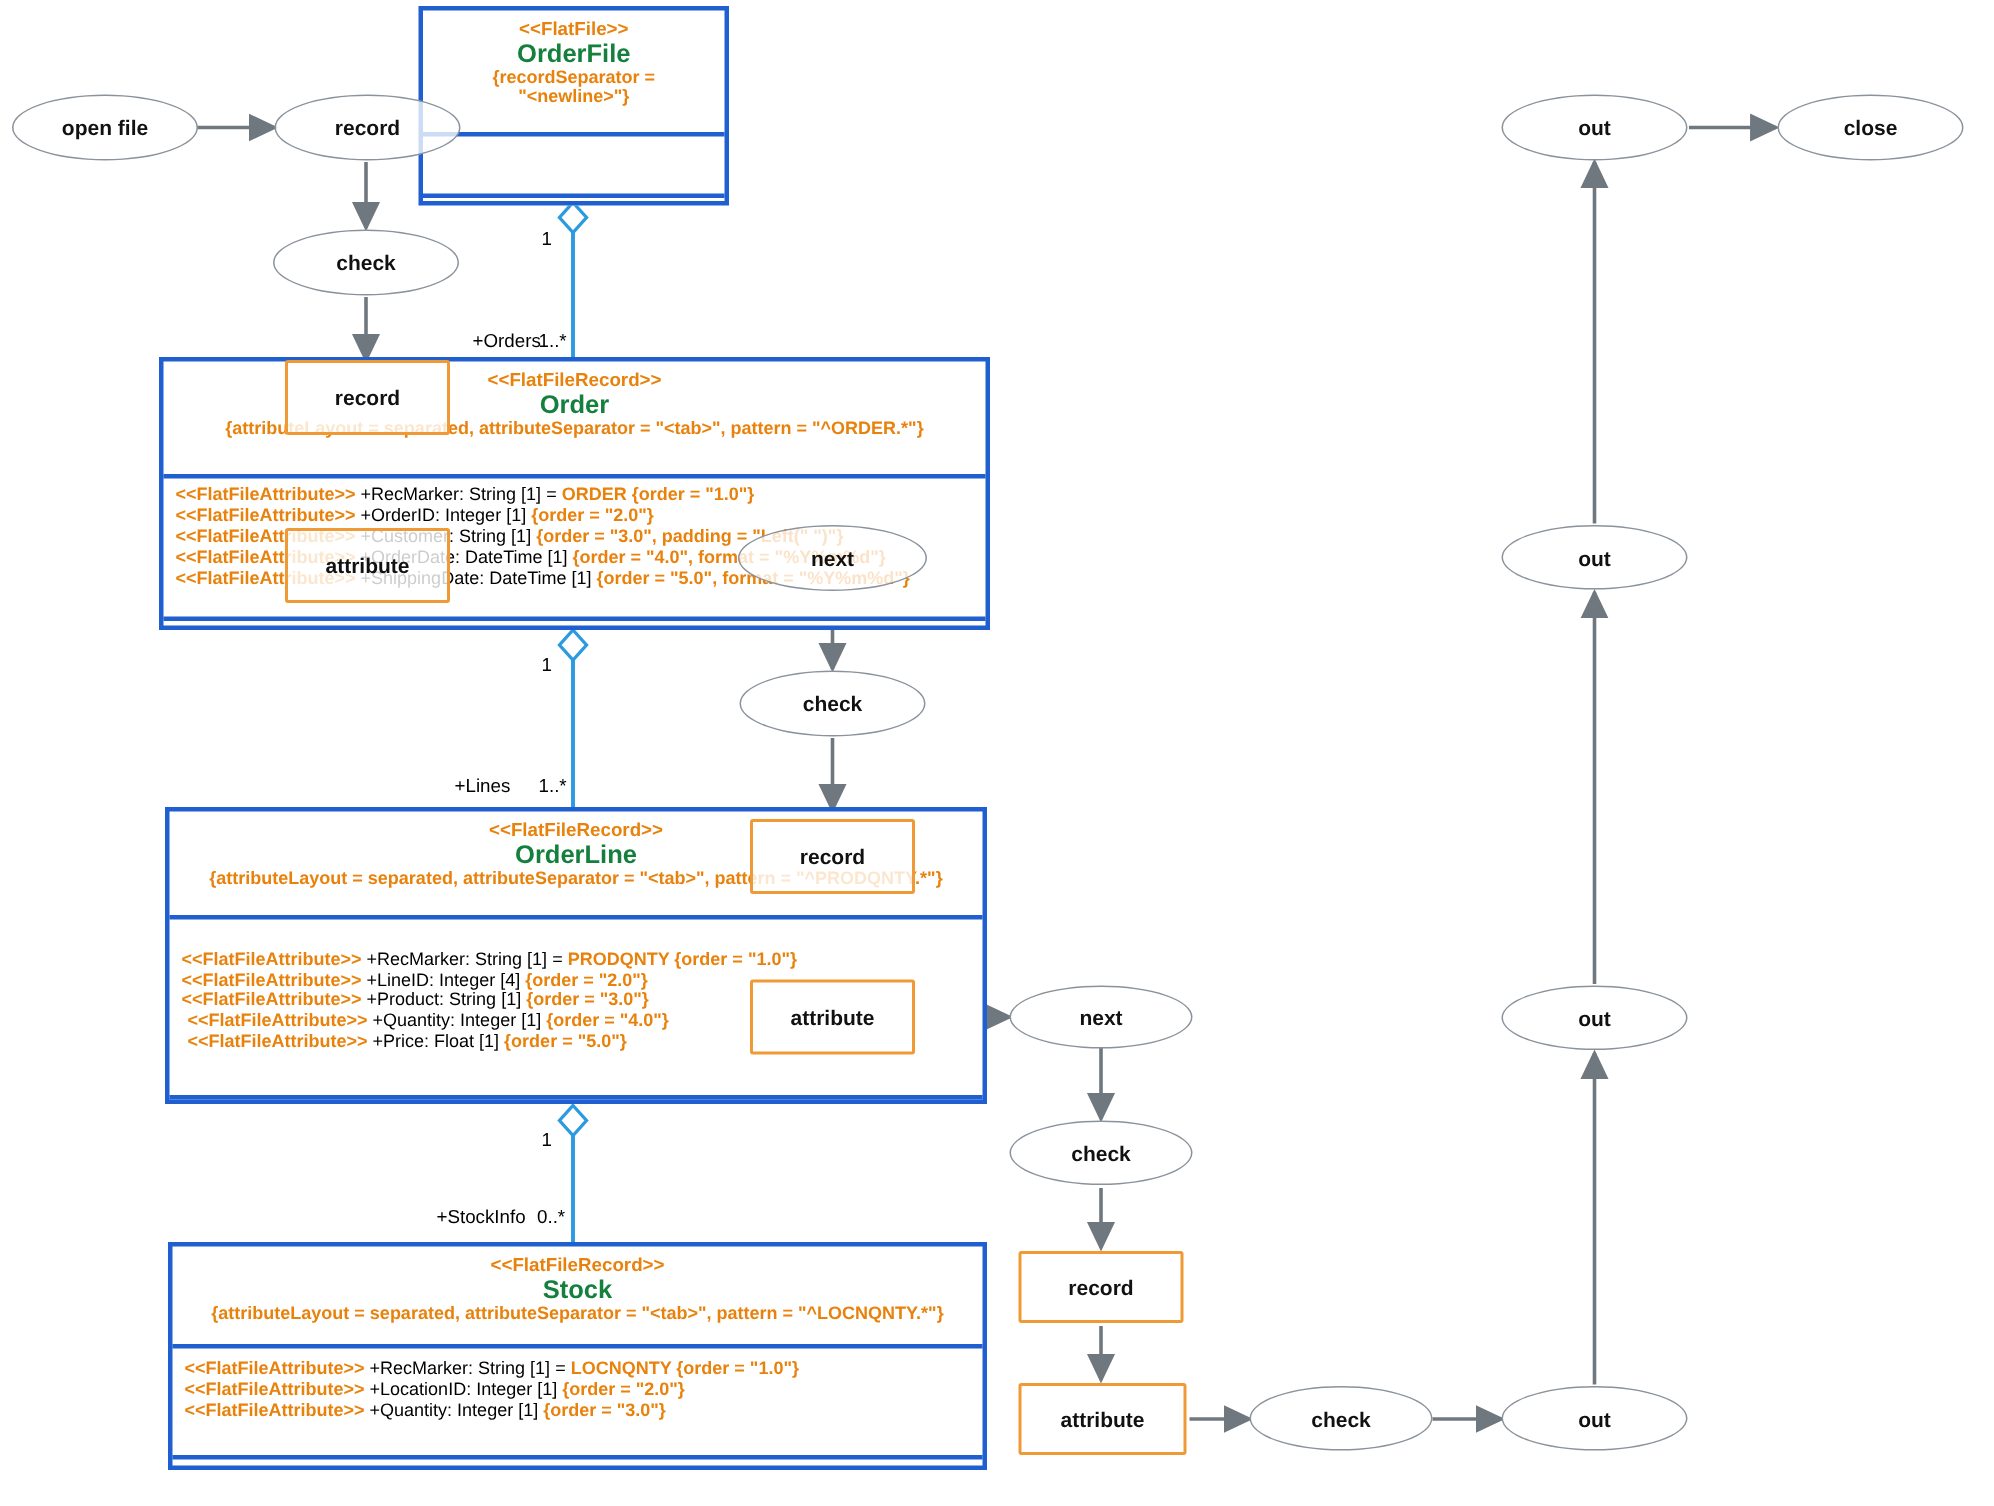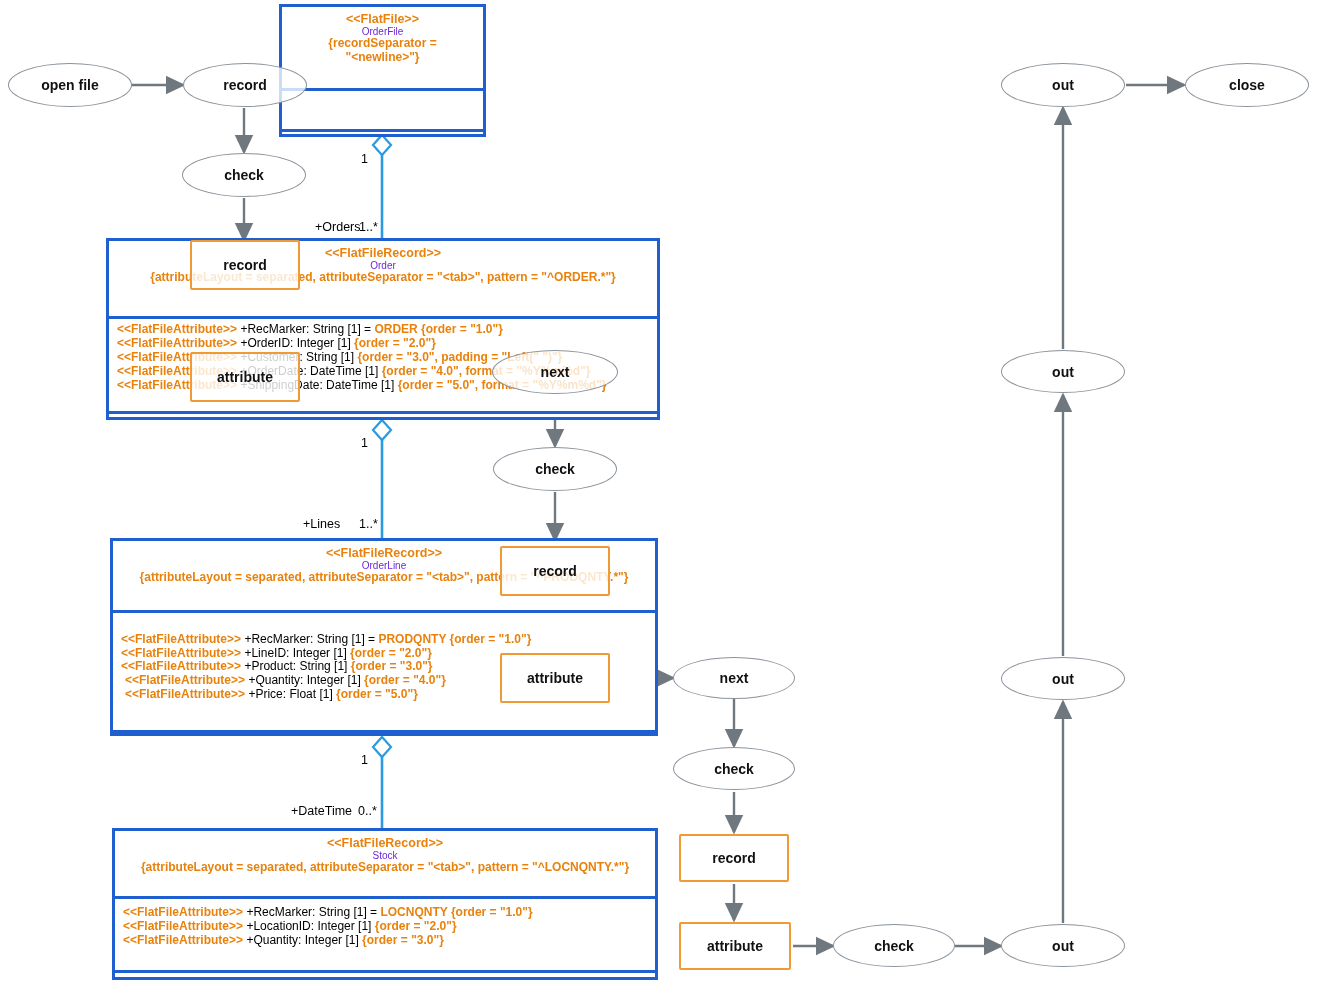--- a/index.html
+++ b/index.html
@@ -27,21 +27,21 @@
   }
   .uml-attrs{
     border-bottom:3px solid #1f5fd0;
     padding:4px 8px 6px 8px;
     line-height:1.16;
   }
   .uml-ops{flex:1 1 auto;}
   .stereo{
     color:#e8820c;font-weight:bold;font-size:12.5px;display:block;
   }
-  .cname{color:#6d28d9;font-weight:normal;font-size:10px;display:block;}
+  .cname{color:#15803d;font-weight:bold;font-size:17px;display:block;}
   .cprops{color:#e8820c;font-weight:bold;font-size:12px;display:block;white-space:nowrap;}
   .attr-line{
     font-size:12px;white-space:nowrap;color:#000;
   }
   .attr-line .st{color:#e8820c;font-weight:bold;}
   .attr-line .nm{color:#000;font-weight:normal;}
   .attr-line .val{color:#e8820c;font-weight:bold;}
   .attr-line .tag{color:#e8820c;font-weight:bold;}
 
   
@@ -178,21 +178,21 @@
       <span class="cname">OrderLine</span>
       <span class="cprops">{attributeLayout = separated, attributeSeparator = "&lt;tab&gt;", pattern = "^PRODQNTY.*"}</span>
     </div>
     <div class="uml-attrs" style="height:92px;padding-top:20px;">
       <div class="attr-line">
         <span class="st">&lt;&lt;FlatFileAttribute&gt;&gt;</span>
         <span class="nm">+RecMarker: String [1] = </span><span class="val">PRODQNTY</span><span class="tag"> {order = "1.0"}</span>
       </div>
       <div class="attr-line">
         <span class="st">&lt;&lt;FlatFileAttribute&gt;&gt;</span>
-        <span class="nm">+LineID: Integer [1] </span><span class="tag">{order = "2.0"}</span>
+        <span class="nm">+LineID: Integer [4] </span><span class="tag">{order = "2.0"}</span>
       </div>
       <div class="attr-line">
         <span class="st">&lt;&lt;FlatFileAttribute&gt;&gt;</span>
         <span class="nm">+Product: String [1] </span><span class="tag">{order = "3.0"}</span>
       </div>
       <div class="attr-line" style="padding-left:4px;">
         <span class="st">&lt;&lt;FlatFileAttribute&gt;&gt;</span>
         <span class="nm">+Quantity: Integer [1] </span><span class="tag">{order = "4.0"}</span>
       </div>
       <div class="attr-line" style="padding-left:4px;">
@@ -228,21 +228,21 @@
 
   <div class="assoc-lbl" style="left:361px;top:152px;">1</div>
   <div class="assoc-lbl" style="left:315px;top:220px;">+Orders</div>
   <div class="assoc-lbl" style="left:359px;top:220px;">1..*</div>
 
   <div class="assoc-lbl" style="left:361px;top:436px;">1</div>
   <div class="assoc-lbl" style="left:303px;top:517px;">+Lines</div>
   <div class="assoc-lbl" style="left:359px;top:517px;">1..*</div>
 
   <div class="assoc-lbl" style="left:361px;top:753px;">1</div>
-  <div class="assoc-lbl" style="left:291px;top:804px;">+DateTime</div>
+  <div class="assoc-lbl" style="left:291px;top:804px;">+StockInfo</div>
   <div class="assoc-lbl" style="left:358px;top:804px;">0..*</div>
 
   <div class="ell" style="left:8px;top:63px;width:124px;height:44px;">open file</div>
   <div class="ell ghost" style="left:183px;top:63px;width:124px;height:44px;">record</div>
   <div class="ell" style="left:182px;top:153px;width:124px;height:44px;">check</div>
 
   <div class="rbox ghost" style="left:190px;top:240px;width:110px;height:50px;">record</div>
   <div class="rbox ghost" style="left:190px;top:352px;width:110px;height:50px;">attribute</div>
   <div class="ell ghost" style="left:492px;top:350px;width:126px;height:44px;">next</div>
 

